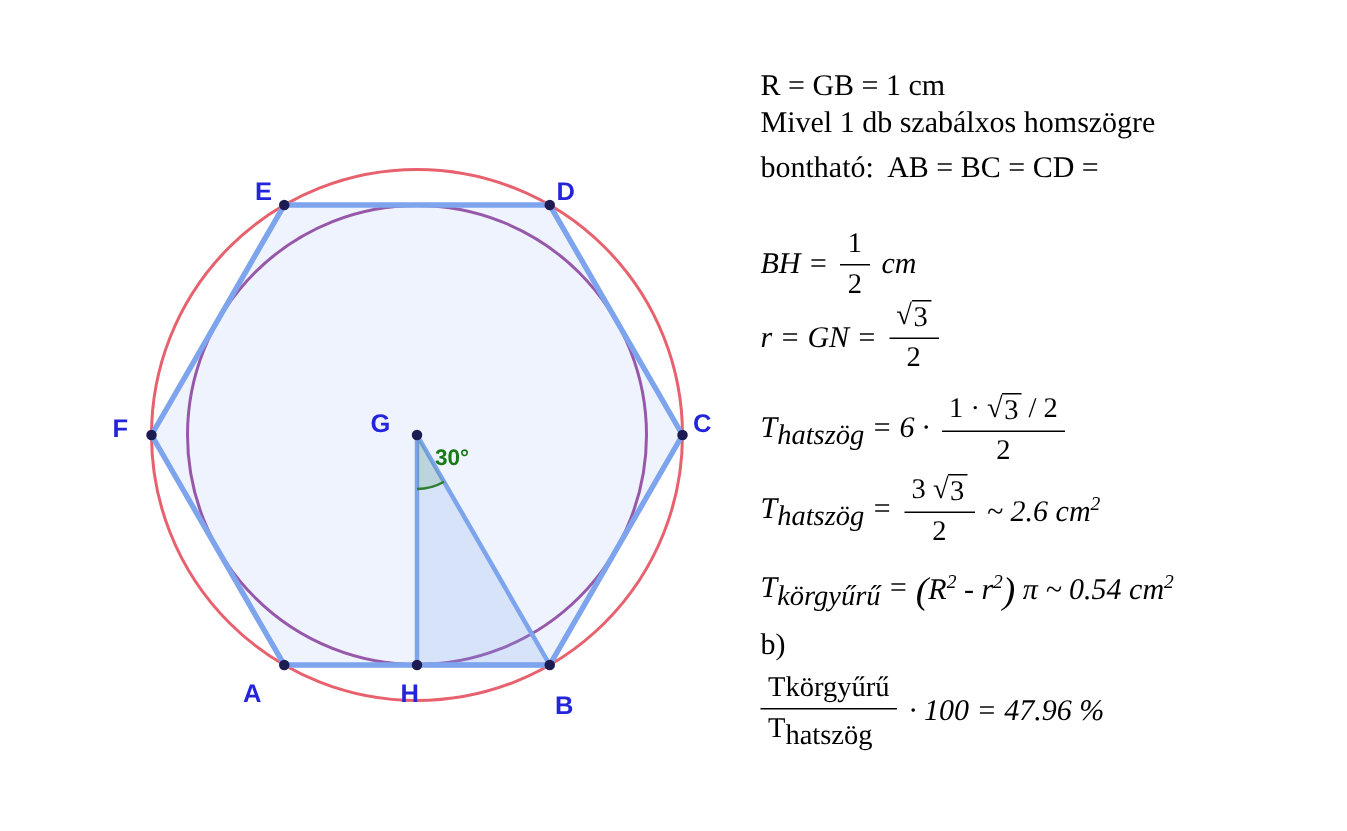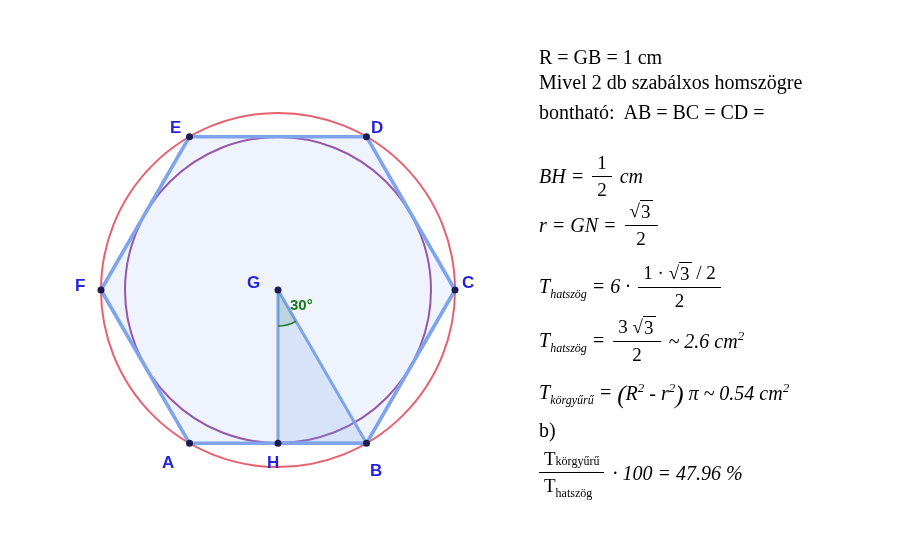--- a/index.html
+++ b/index.html
@@ -1,25 +1,25 @@
 <!DOCTYPE html>
 <html><head>
 <meta charset="utf-8">
 <style>
   html,body{margin:0;padding:0;background:#ffffff;}
   #stage{position:relative;width:898px;height:554px;background:#ffffff;overflow:hidden;
          font-family:"Liberation Serif","DejaVu Serif",serif;color:#000;}
   #diagram{position:absolute;left:0;top:0;}
   .plabel{font-family:"Liberation Sans","DejaVu Sans",sans-serif;font-weight:bold;font-size:17px;}
   .alabel{font-family:"Liberation Sans","DejaVu Sans",sans-serif;font-weight:bold;font-size:15px;}
-  #solution{position:absolute;left:539px;top:0;width:359px;height:436px;}
+  #solution{position:absolute;left:507px;top:0;width:359px;height:436px;}
   .mrow{position:absolute;left:0;display:flex;align-items:center;
         font-size:20px;white-space:pre;line-height:1.2;}
   .seg{white-space:pre;font-style:italic;}
-  sub{font-size:12px;line-height:1;}
+  sub{font-size:19px;line-height:1;}
   sup{font-size:13px;line-height:1;}
   .frac{display:inline-flex;flex-direction:column;align-items:center;margin:0 3px;
         font-size:19px;line-height:1.15;text-align:center;}
   .frac.leftal{align-items:flex-start;}
   .frac .num{display:inline-flex;align-items:baseline;border-bottom:1.3px solid #000;
              padding:0 5px 2px;white-space:pre;}
   .frac .den{padding:2px 5px 0;white-space:pre;}
   .sqrt{display:inline-flex;align-items:flex-start;white-space:pre;}
   .rad{border-top:1.2px solid #000;padding:0 2px 0 1px;}
   .bigp{font-size:25px;vertical-align:-0.1em;line-height:0;}
@@ -59,21 +59,21 @@
     <text class="plabel" x="162" y="468" fill="#2424dd">A</text>
     <text class="plabel" x="267" y="468" fill="#2424dd">H</text>
     <text class="plabel" x="370" y="476" fill="#2424dd">B</text>
 
     <text class="alabel" x="290" y="310" fill="#157a15">30°</text>
   </svg>
 
   <div id="solution">
 
     <div class="mrow" style="top:45px">R = GB = 1 cm</div>
-    <div class="mrow" style="top:70px">Mivel 2 db szabálxos homszögre</div>
+    <div class="mrow" style="top:70px">Mivel 1 db szabálxos homszögre</div>
     <div class="mrow" style="top:100px">bontható:&nbsp; AB = BC = CD =</div>
 
     <div class="mrow" style="top:152px">
       <span class="seg">BH = </span>
       <span class="frac">
         <span class="num">1</span>
         <span class="den">2</span>
       </span>
       <span class="seg"> cm</span>
     </div>

